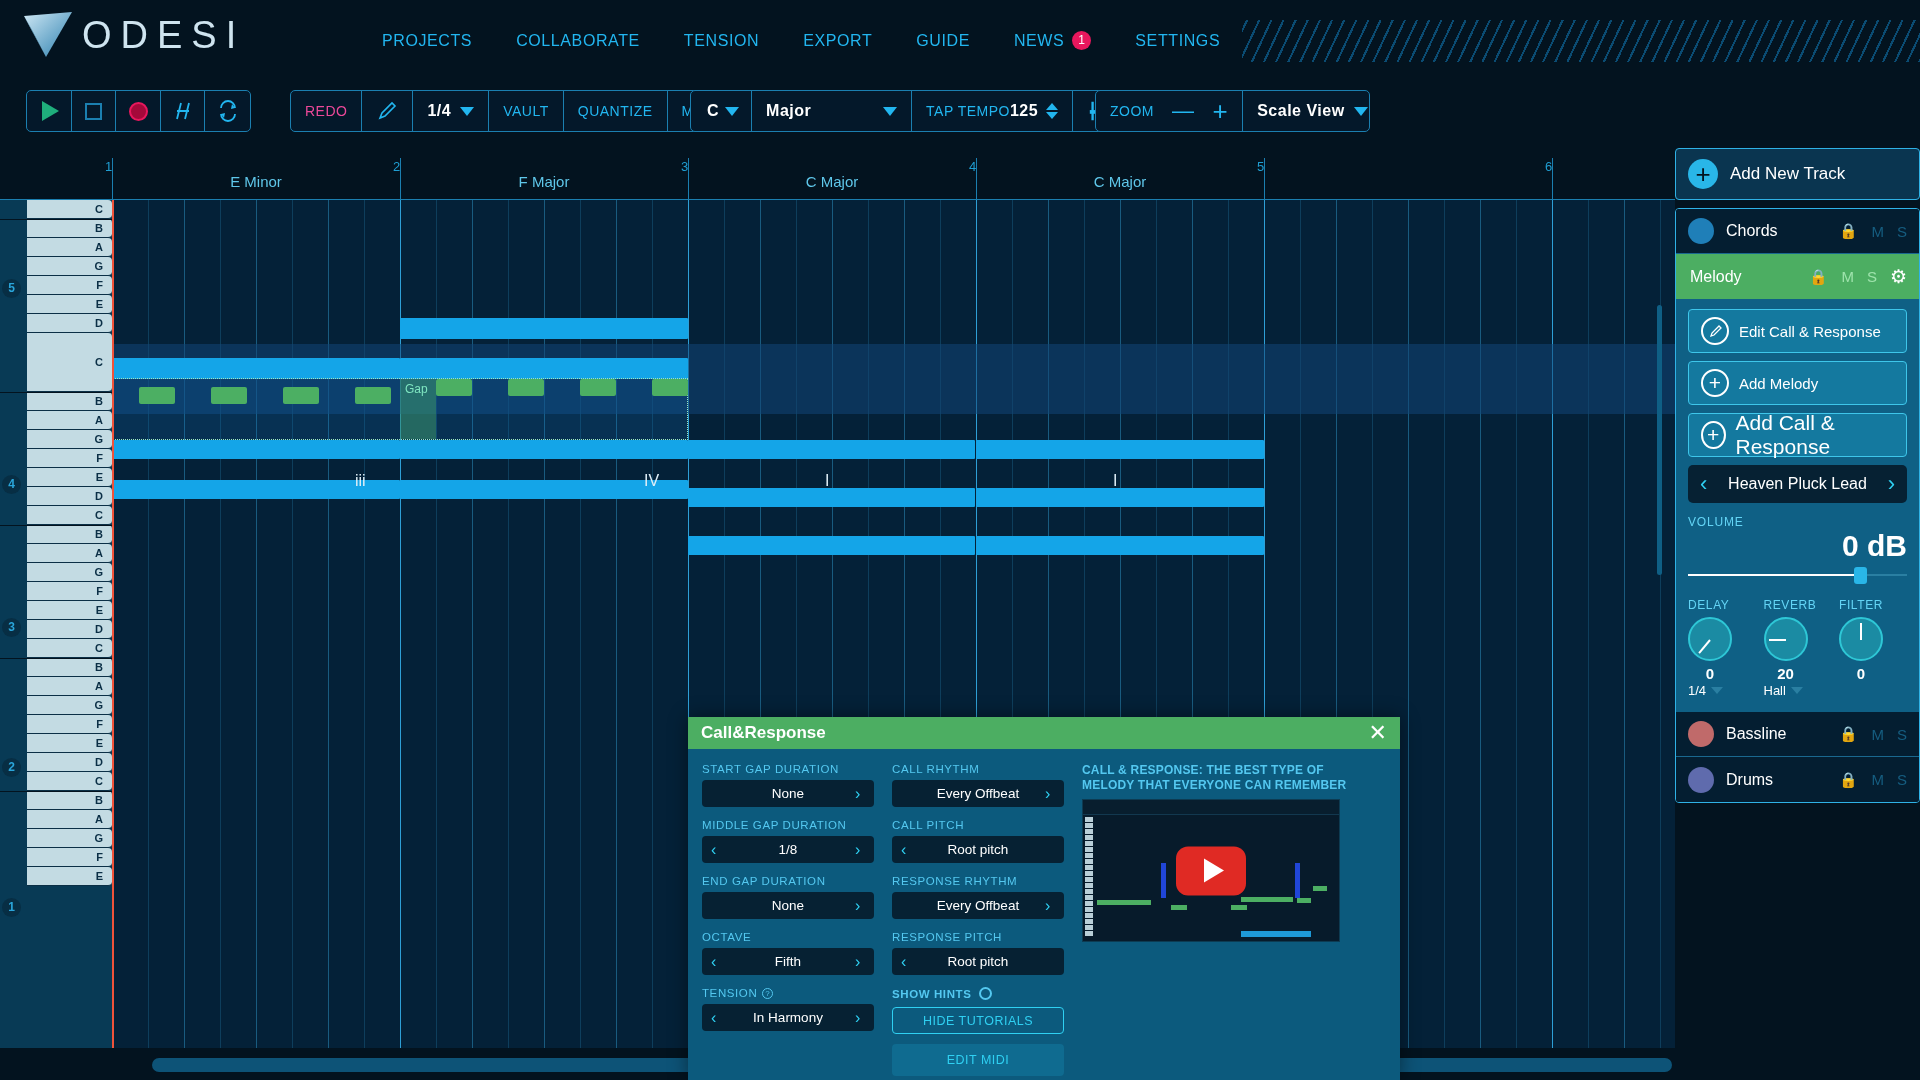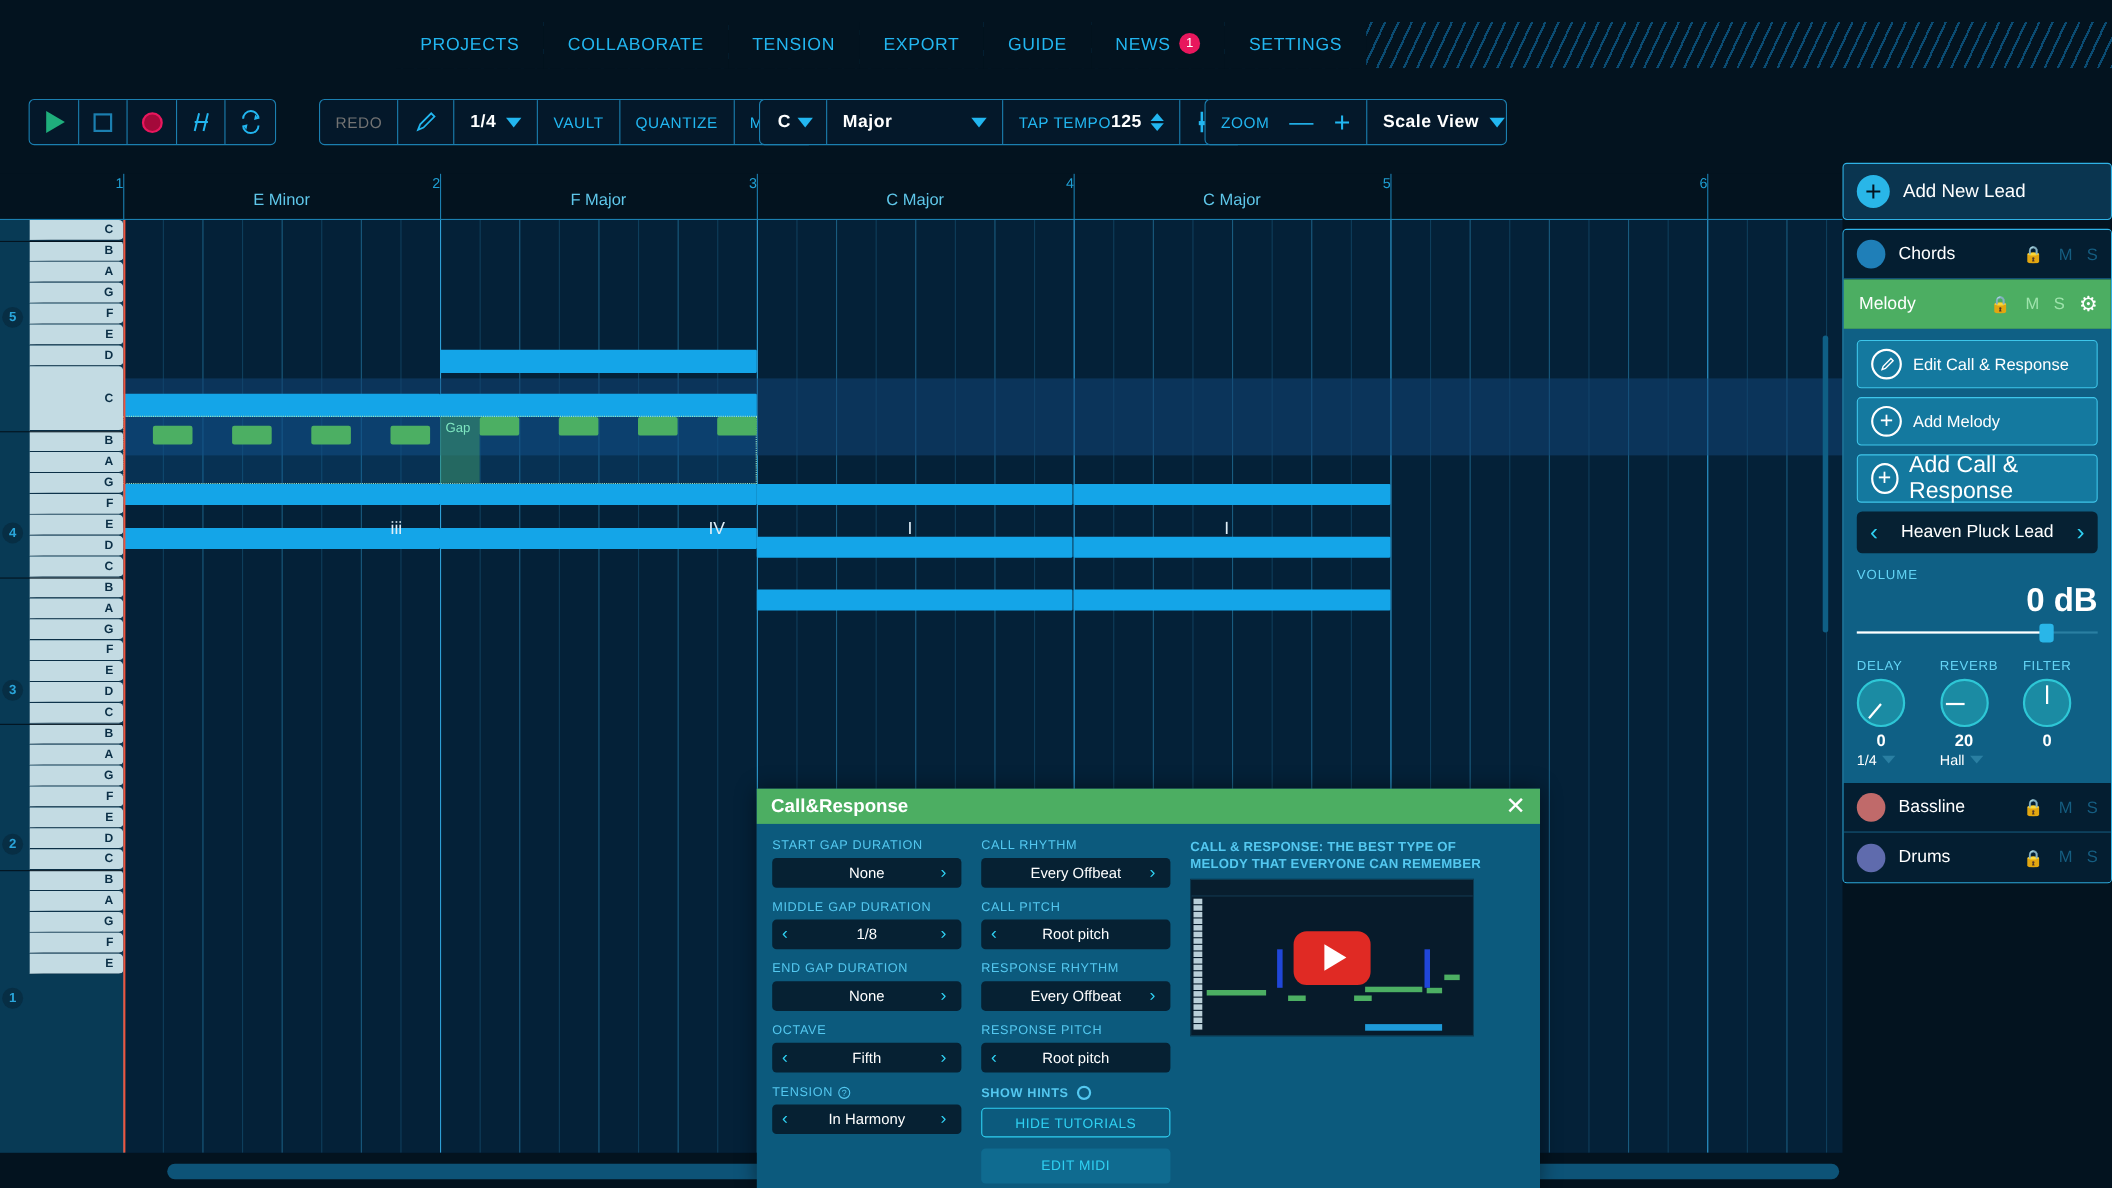--- a/index.html
+++ b/index.html
@@ -53,21 +53,21 @@
     position: absolute; top: 20px; height: 42px;
     border: 1px solid #1b7fb0; border-radius: 5px; display: flex; align-items: stretch;
     background: #04182a;
   }
   .tbcell {
     display: flex; align-items: center; justify-content: center;
     border-right: 1px solid #1b7fb0; padding: 0 14px; color: #22b6f0;
     font-size: 14px; letter-spacing: .5px; white-space: nowrap;
   }
   .tbcell:last-child { border-right: none; }
-  .tbcell.disabled { color: #737373; }
+  .tbcell.disabled { color: #ec4899; }
   .tbcell.white { color: #ffffff; font-weight: bold; font-size: 16px; }
 
   .transport { left: 26px; width: 225px; }
   .transport .tbcell { width: 45px; padding: 0; }
   .tri-play { width: 0; height: 0; border-left: 17px solid #1fae7c; border-top: 10px solid transparent; border-bottom: 10px solid transparent; margin-left: 4px;}
   .sq-stop { width: 17px; height: 17px; border: 2px solid #1b7fb0; }
   .circ-rec { width: 19px; height: 19px; border-radius: 50%; background: #a4093a; border: 2px solid #e8175d; }
 
   .editgroup { left: 290px; }
   .keygroup { left: 690px; }
@@ -252,20 +252,39 @@
 
   
   .hscroll { position: absolute; left: 152px; top: 1058px; width: 1520px; height: 14px; background: #0d5377; border-radius: 7px; }
 </style>
 </head>
 <body>
 
 <div id="app">
 
   <div class="topnav">
+    <div class="logo-wrap">
+      <div class="logo-mark">
+        <svg width="58" height="50" viewBox="0 0 58 50">
+          <defs>
+            <linearGradient id="lg1" x1="0" y1="0" x2="1" y2="1">
+              <stop offset="0" stop-color="#cfe8f5"></stop>
+                <stop offset="1" stop-color="#2b7fae"></stop>
+            </linearGradient>
+            <linearGradient id="lg2" x1="0" y1="0" x2="0" y2="1">
+              <stop offset="0" stop-color="#4b9ac2"></stop>
+                <stop offset="1" stop-color="#0d3148"></stop>
+            </linearGradient>
+          </defs>
+          <path d="M2 6 L50 2 L24 47 Z" fill="url(#lg1)"></path>
+          <path d="M2 6 L24 47 L10 20 Z" fill="url(#lg2)"></path>
+        </svg>
+      </div>
+      <div class="logo-text">ODESI</div>
+    </div>
 
     <div class="nav-stripes">
         <div class="hatch"></div>
       </div>
     <div class="nav-items">
       <div class="nav-item"><span>PROJECTS</span></div>
       <div class="nav-item"><span>COLLABORATE</span></div>
       <div class="nav-item"><span>TENSION</span></div>
       <div class="nav-item"><span>EXPORT</span></div>
       <div class="nav-item"><span>GUIDE</span></div>
@@ -522,21 +541,21 @@
     <div class="playhead" style="left:0px"></div>
   </div>
 
   <div class="hscroll"></div>
   <div class="sb-scroll"></div>
 
   <div class="sidebar">
 
     <div class="sb-btn">
       <span class="sb-circle">+</span>
-      <span>Add New Lead</span>
+      <span>Add New Track</span>
     </div>
 
     <div class="track-list">
 
 
       <div class="track">
         <span class="tdot" style="background:#1f7fb8"></span>
         <span class="tname">Chords</span>
         <span class="ticons">
           <span class="lock-gl">🔒</span>

